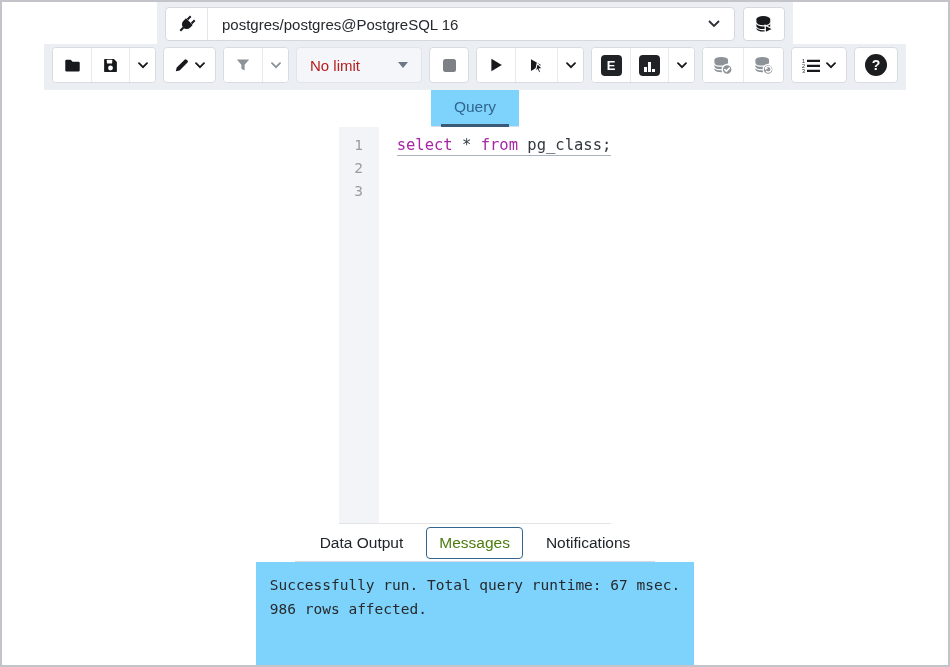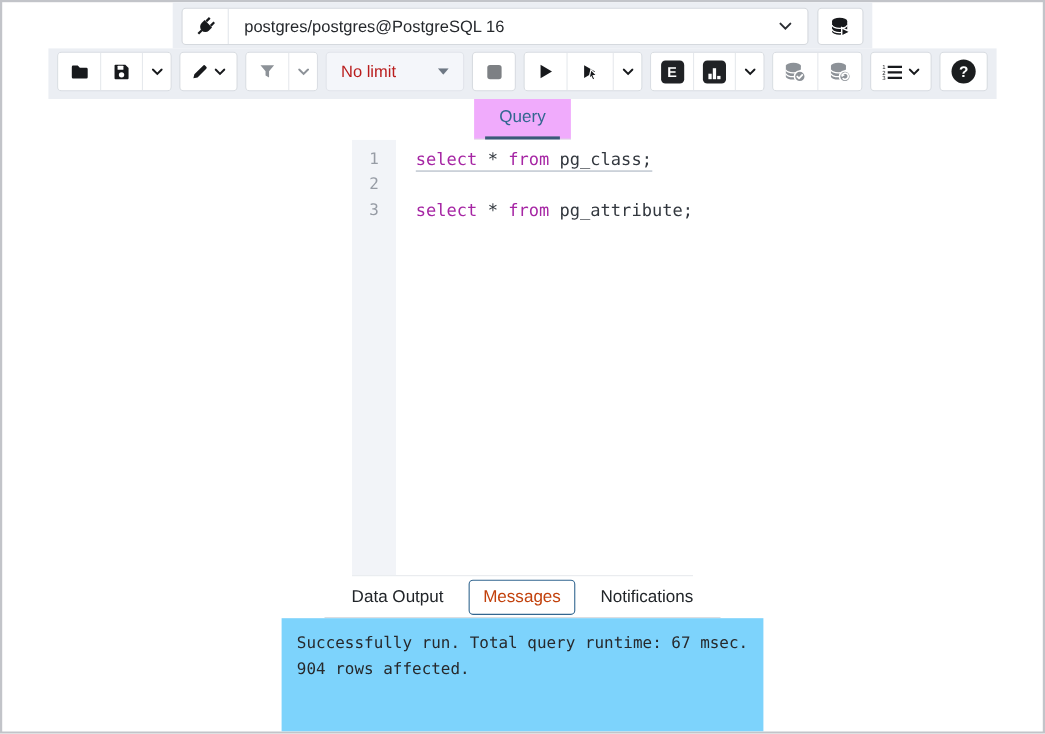--- a/index.html
+++ b/index.html
@@ -75,21 +75,21 @@
   .chart-badge { gap:1.5px; align-items:flex-end; padding-bottom:4px; }
   .chart-badge span { display:block; width:2.5px; background:#fff; }
   .help-circle {
     width:22px; height:22px; border-radius:50%; background:#1b1d1f;
     color:#fff; font-weight:bold; font-size:14px;
     display:flex; align-items:center; justify-content:center;
   }
   .stop-square { width:13px; height:13px; border-radius:2.5px; background:#7d8084; }
   
   .tabbar {
-    background:#f0abfc; border-bottom:1px solid #dadde2;
+    background:#7dd3fc; border-bottom:1px solid #dadde2;
     display:flex; align-items:stretch; padding:0 10px;
     flex:0 0 37px;
   }
   .tab {
     display:flex; align-items:center; padding:0 13px;
     font-size:15.5px; color:#212529; cursor:pointer;
     border-bottom:3px solid transparent; margin-bottom:-1px;
   }
   .tab.active { color:#326690; border-bottom-color:#3a5a78; }
   
@@ -114,21 +114,21 @@
   
   .out-tabbar {
     background:#fff; border-bottom:1px solid #d7dade;
     display:flex; align-items:center; gap:10px;
     padding:0 12px; flex:0 0 38px;
   }
   .out-tab {
     font-size:15.5px; color:#212529; cursor:pointer;
     padding:6px 12px; border:1px solid transparent; border-radius:4px;
   }
-  .out-tab.active { color:#c2410c; border-color:#326690; }
+  .out-tab.active { color:#4d7c0f; border-color:#326690; }
   .messages {
     flex:0 0 103px; background:#7dd3fc;
     padding:11px 14px;
     font-family:"DejaVu Sans Mono", monospace;
     font-size:14.5px; color:#27292c; line-height:24px;
   }
   svg { display:block; }
 </style>
 </head>
 <body>
@@ -327,34 +327,33 @@
 
   <div class="editor">
     <div class="gutter">
       <div>1</div>
       <div>2</div>
       <div>3</div>
     </div>
     <div class="code-area">
       <div class="code-line"><span class="stmt-underline"><span class="tok-kw">select</span><span> * </span><span class="tok-kw">from</span><span> pg_class;</span></span></div>
       <div class="code-line"></div>
-      <div class="code-line"><span class="tok-kw">select</span><span> * </span><span class="tok-kw">from</span><span> pg_attribute;</span></div>
     </div>
   </div>
 
   <div class="out-tabbar">
     <div class="out-tab">
       <span>Data Output</span>
     </div>
     <div class="out-tab active">
       <span>Messages</span>
     </div>
     <div class="out-tab">
       <span>Notifications</span>
     </div>
   </div>
 
   <div class="messages">
     <div>Successfully run. Total query runtime: 67 msec.</div>
-    <div>904 rows affected.</div>
+    <div>986 rows affected.</div>
   </div>
 
 </div>
 
 </body></html>

